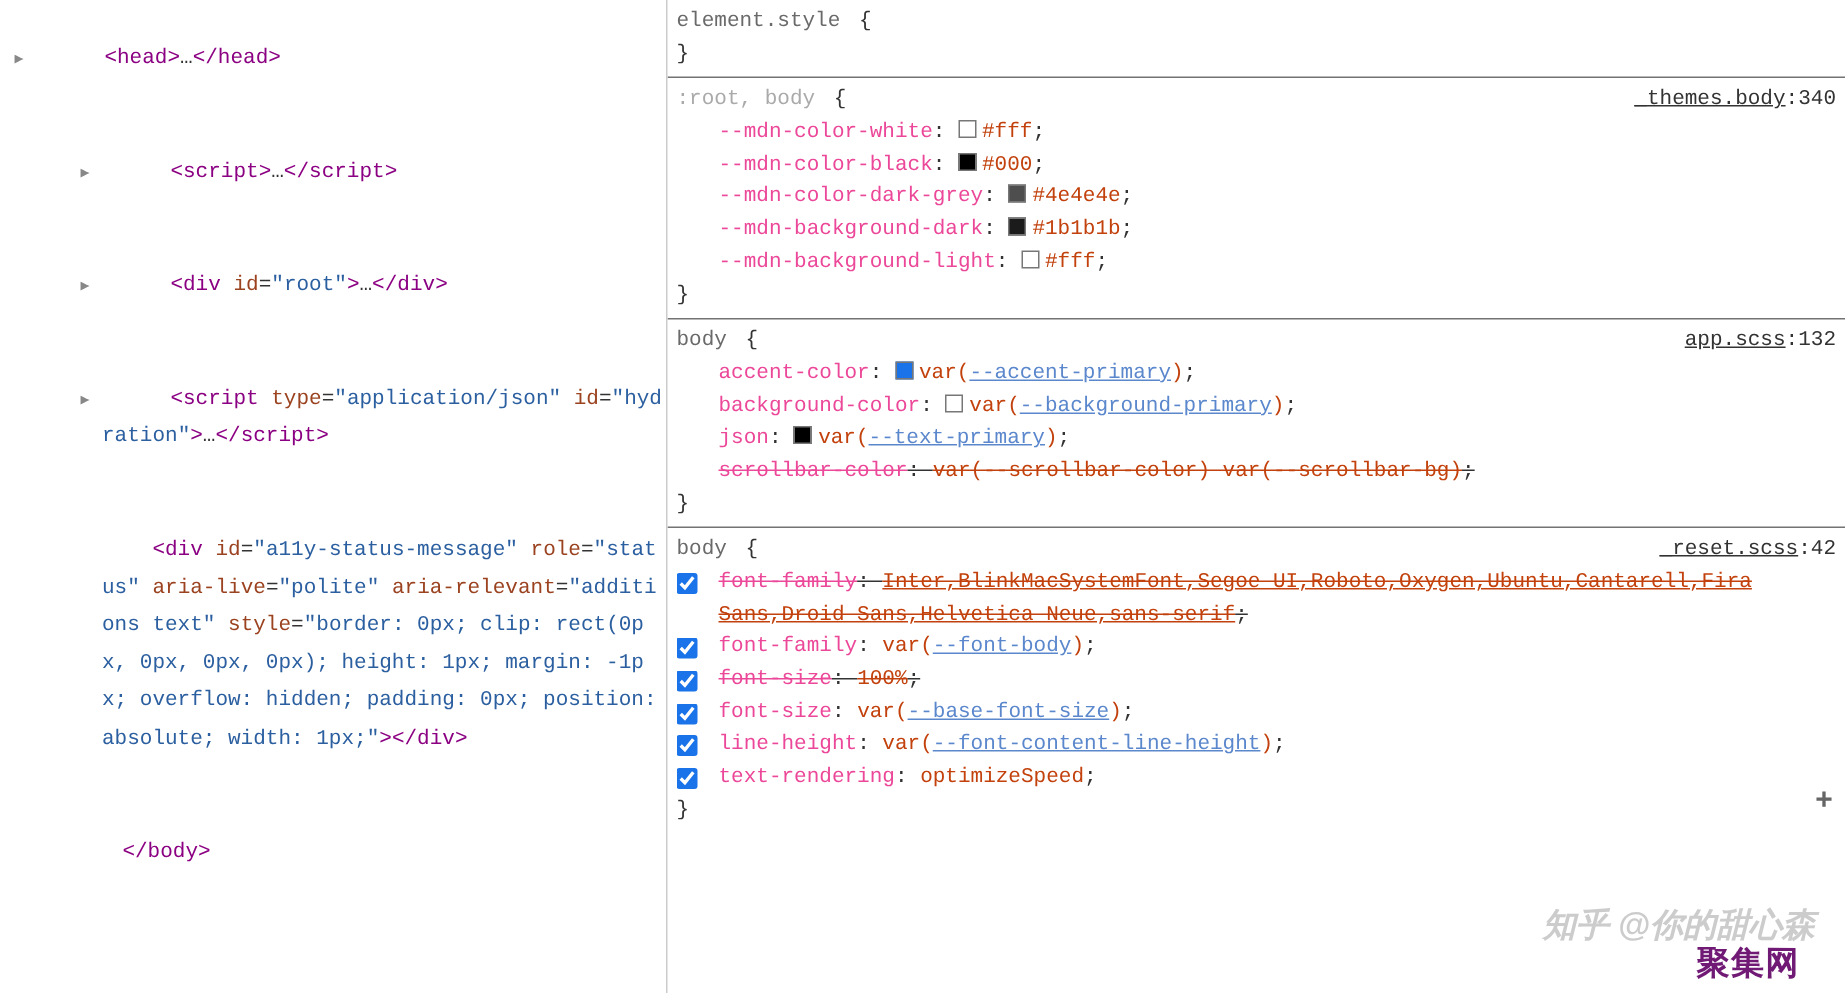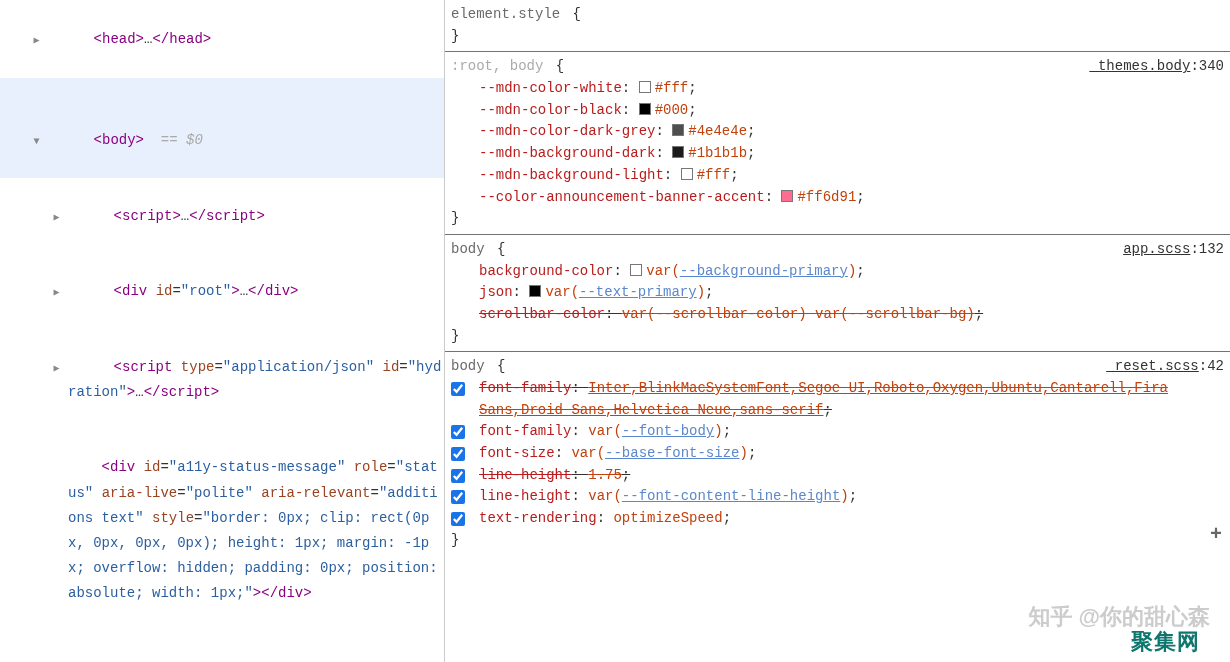--- a/index.html
+++ b/index.html
@@ -75,21 +75,21 @@
 }
 .source-link .file { text-decoration: underline; }
 .decl {
   padding-left: 28px;
   white-space: nowrap;
   overflow: hidden;
 }
 .decl.struck .prop, .decl.struck .val, .decl.struck .punct, .decl.struck .var-ref {
   text-decoration: line-through;
 }
-.prop { color: #b91c1c; }
+.prop { color: #ec4899; }
 .var-ref { color: #5b87cc; text-decoration: underline; }
 .val { color: #c2410c; }
 .punct { color: #333; }
 .swatch {
   display: inline-block;
   width: 12px; height: 12px;
   border: 1px solid #777;
   vertical-align: -1px;
   margin-right: 4px;
 }
@@ -109,49 +109,46 @@
   font-weight: bold;
   color: #666;
   cursor: pointer;
 }
 .watermark {
   position: absolute;
   right: 20px;
   bottom: 30px;
   font-family: sans-serif;
   font-size: 22px;
+  font-style: italic;
   color: #ccc;
   pointer-events: none;
   font-weight: 600;
 }
 .watermark2 {
   position: absolute;
   right: 30px;
   bottom: 5px;
   font-family: sans-serif;
   font-size: 22px;
-  color: #0f766e;
+  color: #701a75;
   font-weight: bold;
   pointer-events: none;
   letter-spacing: 1px;
 }
 </style>
 </head>
 <body>
 
 <div class="dom-panel">
 
-  <div class="dom-line indent0" style="padding-left:48px;">
+  <div class="dom-line indent0" style="padding-left:24px;">
     <span class="arrow">▶</span><span class="tag">&lt;head&gt;</span><span>…</span><span class="tag">&lt;/head&gt;</span>
   </div>
 
-  <div class="dom-line indent0 selected" style="padding-left:48px; position:relative;">
-    <span class="dots-gutter">⋯</span>
-    <span class="arrow down">▼</span><span class="tag">&lt;body&gt;</span>  <span class="eq-dollar">== $0</span>
-  </div>
 
   <div class="dom-line indent1" style="padding-left:68px;">
     <span class="arrow">▶</span><span class="tag">&lt;script&gt;</span><span>…</span><span class="tag">&lt;/script&gt;</span>
   </div>
 
   <div class="dom-line indent1" style="padding-left:68px;">
     <span class="arrow">▶</span><span class="tag">&lt;div</span> <span class="attr-name">id</span>=<span class="attr-val">"<span>root</span>"</span><span class="tag">&gt;</span><span>…</span><span class="tag">&lt;/div&gt;</span>
   </div>
 
   <div class="dom-line indent1" style="padding-left:68px;">
@@ -181,48 +178,48 @@
     <div class="rule-header">
       <div><span class="selector"><span style="color:#aaa;">:root, body</span></span><span class="brace"> {</span></div>
       <div class="source-link"><span class="file">_themes.body</span>:<span>340</span></div>
     </div>
     <div id="root-body-decls">
         <div class="decl"><span class="prop">--mdn-color-white</span><span class="punct">: </span><span class="swatch" style="background:#ffffff"></span><span class="val">#fff</span><span class="punct">;</span></div>
         <div class="decl"><span class="prop">--mdn-color-black</span><span class="punct">: </span><span class="swatch" style="background:#000000"></span><span class="val">#000</span><span class="punct">;</span></div>
         <div class="decl"><span class="prop">--mdn-color-dark-grey</span><span class="punct">: </span><span class="swatch" style="background:#4e4e4e"></span><span class="val">#4e4e4e</span><span class="punct">;</span></div>
         <div class="decl"><span class="prop">--mdn-background-dark</span><span class="punct">: </span><span class="swatch" style="background:#1b1b1b"></span><span class="val">#1b1b1b</span><span class="punct">;</span></div>
         <div class="decl"><span class="prop">--mdn-background-light</span><span class="punct">: </span><span class="swatch" style="background:#ffffff"></span><span class="val">#fff</span><span class="punct">;</span></div>
-        <div class="decl"><span class="prop">--color-announcement-banner-accent</span><span class="punct">: </span><span class="swatch" style="background:#ff6d91"></span><span class="val">#ff6d91</span><span class="punct">;</span></div>
       </div>
     <div class="close-brace">}</div>
   </div>
 
   <div class="rule">
     <div class="rule-header">
       <div><span class="selector">body</span><span class="brace"> {</span></div>
       <div class="source-link"><span class="file">app.scss</span>:<span>132</span></div>
     </div>
     <div id="app-body-decls">
+        <div class="decl"><span class="prop">accent-color</span><span class="punct">: </span><span class="swatch" style="background:#1a73e8"></span><span class="val">var(</span><span class="var-ref">--accent-primary</span><span class="val">)</span><span class="punct">;</span></div>
         <div class="decl"><span class="prop">background-color</span><span class="punct">: </span><span class="swatch" style="background:#ffffff"></span><span class="val">var(</span><span class="var-ref">--background-primary</span><span class="val">)</span><span class="punct">;</span></div>
         <div class="decl"><span class="prop">json</span><span class="punct">: </span><span class="swatch" style="background:#000000"></span><span class="val">var(</span><span class="var-ref">--text-primary</span><span class="val">)</span><span class="punct">;</span></div>
         <div class="decl struck"><span class="prop">scrollbar-color</span><span class="punct">: </span><span class="val" style="">var(--scrollbar-color) var(--scrollbar-bg)</span><span class="punct">;</span></div>
       </div>
     <div class="close-brace">}</div>
   </div>
 
   <div class="rule" style="border-bottom:none;">
     <div class="rule-header">
       <div><span class="selector">body</span><span class="brace"> {</span></div>
       <div class="source-link"><span class="file">_reset.scss</span>:<span>42</span></div>
     </div>
     <div id="reset-body-decls">
         <div class="decl struck" style="white-space: normal; padding-left: 28px; text-indent: 0px;"><input type="checkbox" class="cb" checked="" style=""><span class="prop">font-family</span><span class="punct">: </span><span class="val" style="text-decoration:underline line-through;">Inter,BlinkMacSystemFont,Segoe UI,Roboto,Oxygen,Ubuntu,Cantarell,Fira Sans,Droid Sans,Helvetica Neue,sans-serif</span><span class="punct">;</span></div>
         <div class="decl"><input type="checkbox" class="cb" checked="" style=""><span class="prop">font-family</span><span class="punct">: </span><span class="val">var(</span><span class="var-ref">--font-body</span><span class="val">)</span><span class="punct">;</span></div>
+        <div class="decl struck"><input type="checkbox" class="cb" checked="" style=""><span class="prop">font-size</span><span class="punct">: </span><span class="val" style="">100%</span><span class="punct">;</span></div>
         <div class="decl"><input type="checkbox" class="cb" checked="" style=""><span class="prop">font-size</span><span class="punct">: </span><span class="val">var(</span><span class="var-ref">--base-font-size</span><span class="val">)</span><span class="punct">;</span></div>
-        <div class="decl struck"><input type="checkbox" class="cb" checked="" style=""><span class="prop">line-height</span><span class="punct">: </span><span class="val" style="">1.75</span><span class="punct">;</span></div>
         <div class="decl"><input type="checkbox" class="cb" checked="" style=""><span class="prop">line-height</span><span class="punct">: </span><span class="val">var(</span><span class="var-ref">--font-content-line-height</span><span class="val">)</span><span class="punct">;</span></div>
         <div class="decl"><input type="checkbox" class="cb" checked="" style=""><span class="prop">text-rendering</span><span class="punct">: </span><span class="val" style="">optimizeSpeed</span><span class="punct">;</span></div>
       </div>
     <div class="close-brace">}</div>
     <div class="add-btn">+</div>
   </div>
 
   <div class="watermark">知乎 @你的甜心森</div>
   <div class="watermark2">聚集网</div>
 </div>

